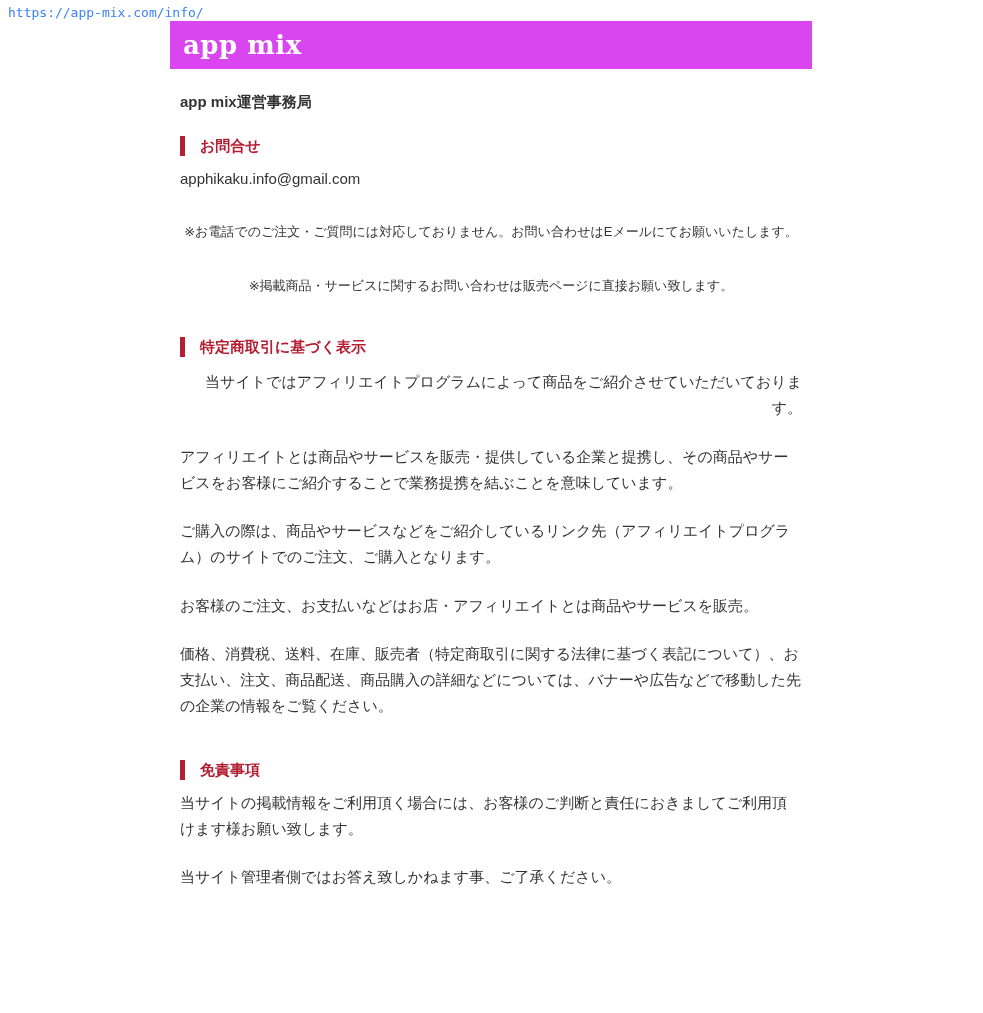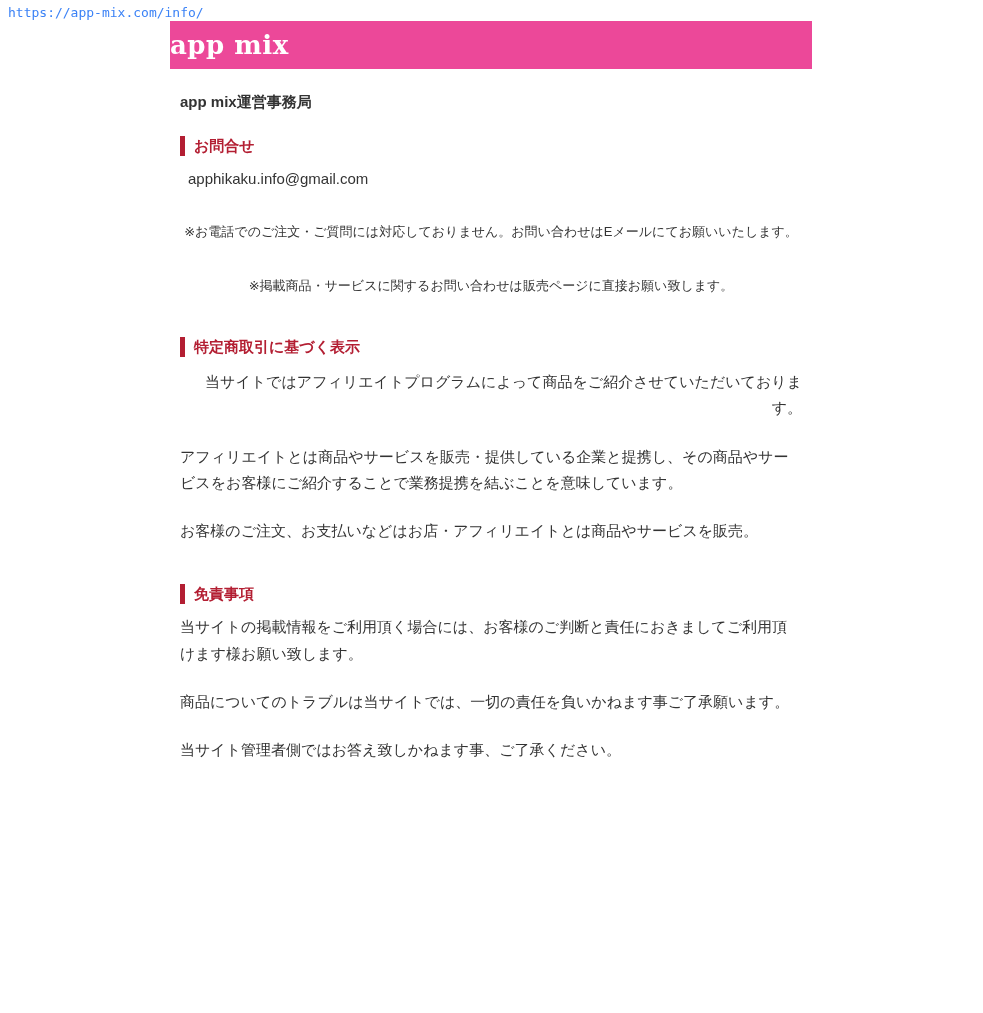--- a/index.html
+++ b/index.html
@@ -18,55 +18,56 @@
     font-size: 13px;
     color: #3b82f6;
     height: 17px;
     line-height: 17px;
   }
   .container {
     margin-left: 170px;
     width: 642px;
   }
   .site-header {
-    background: #ec4899;
+    background: #d946ef;
     height: 48px;
     line-height: 48px;
+    padding-left: 13px;
     box-sizing: border-box;
   }
   .site-title {
     font-family: "DejaVu Serif", "Liberation Serif", serif;
     font-weight: bold;
     font-size: 26px;
     color: #ffffff;
     letter-spacing: 0.5px;
   }
   .content {
     padding: 0 10px;
     box-sizing: border-box;
   }
   .operator-line {
     margin: 24px 0 0 0;
     font-size: 15px;
     font-weight: bold;
   }
   .section-title {
     border-left: 5px solid #b31e32;
-    padding-left: 9px;
+    padding-left: 15px;
     color: #b31e32;
     font-size: 15px;
     font-weight: bold;
     line-height: 20px;
     margin: 0;
   }
   .mt-contact   { margin-top: 24px; }
   .mt-section   { margin-top: 42px; }
   .mt-section2  { margin-top: 40px; }
   .email-line {
-    margin: 14px 0 0 8px;
+    margin: 14px 0 0 0;
     font-size: 15px;
   }
   .note {
     margin: 36px 0 0 0;
     font-size: 13px;
     text-align: center;
   }
   .para {
     margin: 22px 0 0 0;
     font-size: 15px;
@@ -91,22 +92,23 @@
     <p class="operator-line">app mix運営事務局</p>
 
     <h2 class="section-title mt-contact">お問合せ</h2>
     <p class="email-line">apphikaku.info@gmail.com</p>
     <p class="note">※お電話でのご注文・ご質問には対応しておりません。お問い合わせはEメールにてお願いいたします。</p>
     <p class="note">※掲載商品・サービスに関するお問い合わせは販売ページに直接お願い致します。</p>
 
     <h2 class="section-title mt-section">特定商取引に基づく表示</h2>
     <p class="para para-first">当サイトではアフィリエイトプログラムによって商品をご紹介させていただいております。</p>
     <p class="para">アフィリエイトとは商品やサービスを販売・提供している企業と提携し、その商品やサービスをお客様にご紹介することで業務提携を結ぶことを意味しています。</p>
+    <p class="para">ご購入の際は、商品やサービスなどをご紹介しているリンク先（アフィリエイトプログラム）のサイトでのご注文、ご購入となります。</p>
     <p class="para">お客様のご注文、お支払いなどはお店・アフィリエイトとは商品やサービスを販売。</p>
+    <p class="para">価格、消費税、送料、在庫、販売者（特定商取引に関する法律に基づく表記について）、お支払い、注文、商品配送、商品購入の詳細などについては、バナーや広告などで移動した先の企業の情報をご覧ください。</p>
 
     <h2 class="section-title mt-section2">免責事項</h2>
     <p class="para para-first2">当サイトの掲載情報をご利用頂く場合には、お客様のご判断と責任におきましてご利用頂けます様お願い致します。</p>
-    <p class="para">商品についてのトラブルは当サイトでは、一切の責任を負いかねます事ご了承願います。</p>
     <p class="para">当サイト管理者側ではお答え致しかねます事、ご了承ください。</p>
 
   </div>
 
 </div>
 
 </body></html>

